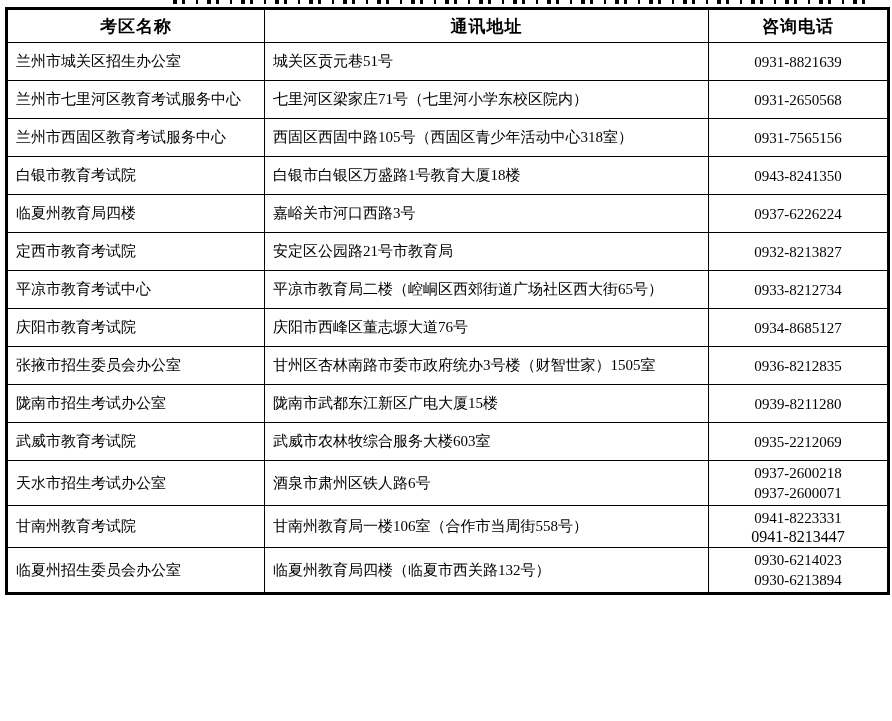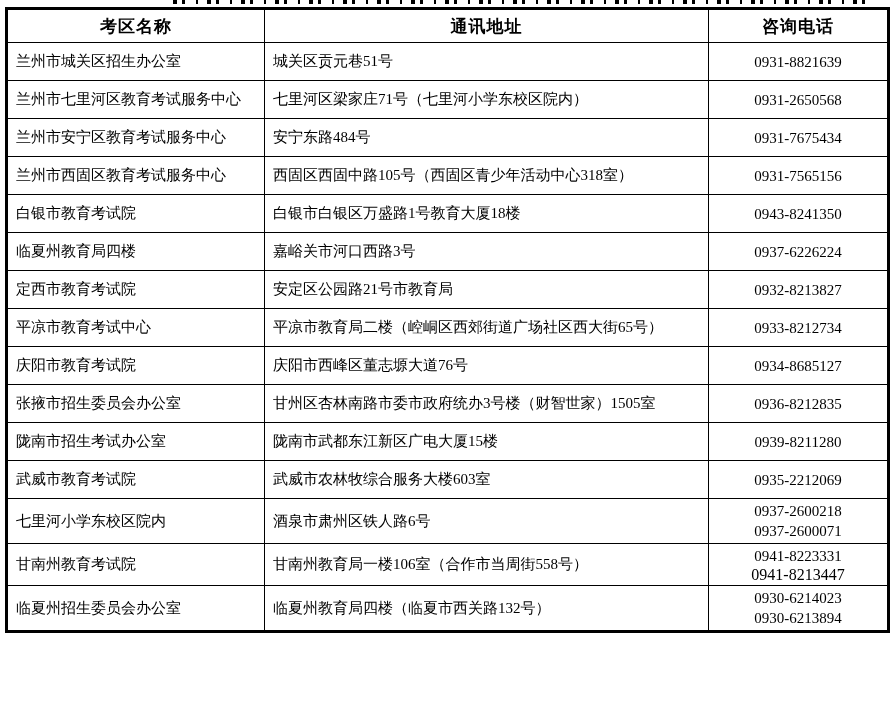--- a/index.html
+++ b/index.html
@@ -94,27 +94,20 @@
   </tr>
 
   <tr>
     <td class="col-name">兰州市七里河区教育考试服务中心</td>
     <td class="col-addr">七里河区梁家庄71号（七里河小学东校区院内）</td>
     <td class="col-phone">
             <div class="phone-line">0931-2650568</div>
           </td>
   </tr>
 
-  <tr>
-    <td class="col-name">兰州市安宁区教育考试服务中心</td>
-    <td class="col-addr">安宁东路484号</td>
-    <td class="col-phone">
-            <div class="phone-line">0931-7675434</div>
-          </td>
-  </tr>
 
   <tr>
     <td class="col-name">兰州市西固区教育考试服务中心</td>
     <td class="col-addr">西固区西固中路105号（西固区青少年活动中心318室）</td>
     <td class="col-phone">
             <div class="phone-line">0931-7565156</div>
           </td>
   </tr>
 
   <tr>
@@ -177,21 +170,21 @@
 
   <tr>
     <td class="col-name">武威市教育考试院</td>
     <td class="col-addr">武威市农林牧综合服务大楼603室</td>
     <td class="col-phone">
             <div class="phone-line">0935-2212069</div>
           </td>
   </tr>
 
   <tr>
-    <td class="col-name">七里河小学东校区院内</td>
+    <td class="col-name">天水市招生考试办公室</td>
     <td class="col-addr">酒泉市肃州区铁人路6号</td>
     <td class="col-phone">
             <div class="phone-line">0937-2600218</div>
             <div class="phone-line">0937-2600071</div>
           </td>
   </tr>
 
   <tr>
     <td class="col-name">甘南州教育考试院</td>
     <td class="col-addr">甘南州教育局一楼106室（合作市当周街558号）</td>

